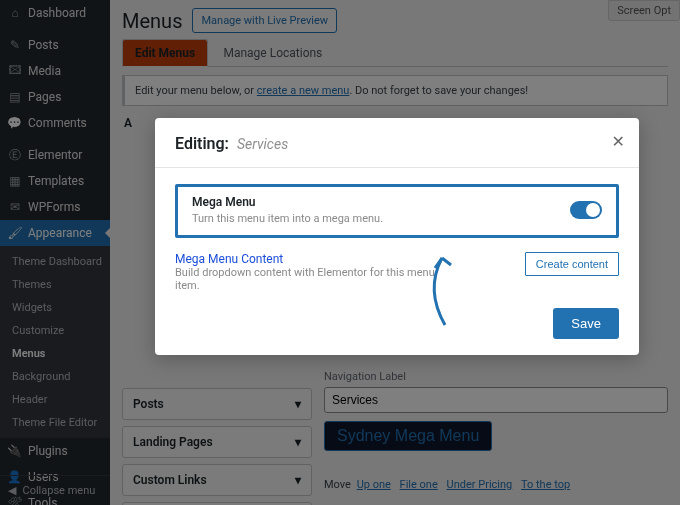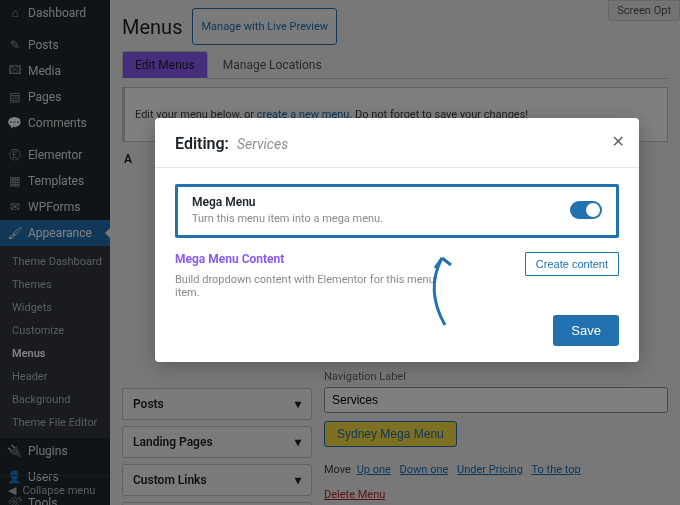--- a/index.html
+++ b/index.html
@@ -23,39 +23,39 @@
   .sub-item.current { color:#fff; font-weight:600;}
   .collapse { position:absolute; bottom:0; left:0; right:0; display:flex; align-items:center;
     gap:6px; padding:8px; color:#b4b9be; border-top:1px solid #32373c; font-size:11px; cursor:pointer;}
   
   .main { position:absolute; left:110px; top:0; right:0; height:505px; padding:0 12px; overflow:hidden;}
   .scrn-opt { position:absolute; top:0; right:0; background:#e6e6e6; border:1px solid #ccc;
     border-radius:0 0 3px 3px; padding:3px 8px; font-size:11px; color:#555; cursor:pointer;}
   .h1 { font-size:20px; font-weight:400; color:#1d2327; padding:8px 0 6px 0; display:flex;
     align-items:center; gap:10px;}
   .prev-btn { font-size:11px; color:#2271b1; border:1px solid #2271b1; background:#f6f7f7;
-    padding:11px 8px; border-radius:3px; cursor:pointer;}
+    padding:5px 8px; border-radius:3px; cursor:pointer;}
   .tabs { border-bottom:1px solid #c3c4c7; margin-bottom:8px;}
   .tab { display:inline-block; padding:6px 12px; font-size:12px; color:#50575e; cursor:pointer;}
-  .tab.active { border:1px solid #c3c4c7; border-bottom:1px solid #f0f0f1; background:#8b5cf6;
-    font-weight:400; color:#1d2327; margin-bottom:-1px; border-radius:3px 3px 0 0;}
+  .tab.active { border:1px solid #c3c4c7; border-bottom:1px solid #f0f0f1; background:#c2410c;
+    font-weight:700; color:#1d2327; margin-bottom:-1px; border-radius:3px 3px 0 0;}
   .notice { background:#fff; border:1px solid #c3c4c7; border-left:3px solid #c3c4c7;
-    padding:20px 10px; font-size:11px; color:#3c434a; margin-bottom:10px;}
+    padding:8px 10px; font-size:11px; color:#3c434a; margin-bottom:10px;}
   .notice a { color:#2271b1; text-decoration:underline; cursor:pointer;}
   .cols { display:flex; gap:12px;}
   .left-col { width:190px;}
   .right-col { flex:1;}
   .accordion { background:#f6f7f7; border:1px solid #c3c4c7; border-radius:3px;
     display:flex; justify-content:space-between; align-items:center; padding:8px 10px;
     font-size:12px; font-weight:600; color:#1d2327; margin-bottom:6px; cursor:pointer;}
   .field-lbl { font-size:11px; color:#646970; margin:2px 0 4px 0;}
   .text-in { width:100%; border:1px solid #8c8f94; border-radius:3px; padding:5px 7px;
     font-size:12px; background:#fff; margin-bottom:8px;}
-  .outl-btn { border:1px solid #2271b1; color:#2271b1; background:#fde047; padding:5px 12px;
-    border-radius:3px; font-size:12px; cursor:pointer; margin-bottom:16px;}
+  .outl-btn { border:1px solid #2271b1; color:#2271b1; background:#0f172a; padding:5px 12px;
+    border-radius:3px; font-size:16px; cursor:pointer; margin-bottom:27px;}
   .move-row { font-size:11px; color:#3c434a; margin-bottom:10px;}
   .move-row a { color:#2271b1; text-decoration:underline; margin:0 3px; cursor:pointer;}
   .delete-link { color:#b32d2e; text-decoration:underline; font-size:11px; cursor:pointer;}
   
   .overlay { position:absolute; inset:0; background:rgba(0,0,0,0.5);}
   .modal { position:absolute; left:155px; top:118px; width:484px; background:#fff;
     border-radius:4px; box-shadow:0 4px 20px rgba(0,0,0,.25);}
   .modal-head { display:flex; align-items:baseline; gap:8px; padding:16px 20px 14px;}
   .modal-head-t { font-size:16px; font-weight:600; color:#1d2327;}
   .modal-head-s { font-size:14px; font-style:italic; color:#8f8f8f;}
@@ -65,21 +65,21 @@
   .modal-body { padding:16px 20px 6px;}
   .box-hi { border:3px solid #2271b1; border-radius:2px; padding:8px 14px 10px;
     display:flex; align-items:center; justify-content:space-between; margin-bottom:14px;}
   .box-hi .info .t { font-size:12px; font-weight:600; color:#1d2327; margin-bottom:3px;}
   .box-hi .info .d, .row .info .d { font-size:11px; color:#8a8a8a; max-width:270px;}
   .toggle { width:32px; height:18px; background:#2271b1; border-radius:10px; position:relative;
     cursor:pointer;}
   .toggle::after { content:""; position:absolute; right:2px; top:2px; width:14px; height:14px;
     background:#fff; border-radius:50%;}
   .row { display:flex; justify-content:space-between; align-items:flex-start;}
-  .row .info .t { font-size:12px; font-weight:700; color:#8b5cf6; margin-bottom:7px;}
+  .row .info .t { font-size:12px; font-weight:400; color:#1d4ed8; margin-bottom:0;}
   .content-btn { border:1px solid #2271b1; color:#2271b1; background:#fff; padding:5px 10px;
     border-radius:1px; font-size:11px; cursor:pointer;}
   .modal-foot { padding:10px 20px 16px; text-align:right;}
   .save-btn { background:#2271b1; color:#fff; border:none; padding:8px 18px;
     border-radius:3px; font-size:13px; cursor:pointer;}
   .arrow { position:absolute; left:410px; top:250px; pointer-events:none;}
   .a-hidden { font-weight:600; color:#1d2327; font-size:12px;}
 </style>
 </head>
 <body>
@@ -122,22 +122,22 @@
   <div class="side-item active">
       <span class="side-icon">🖌</span>
       <span>Appearance</span>
     </div>
   <div class="sub-items">
     <div class="sub-item">Theme Dashboard</div>
     <div class="sub-item">Themes</div>
     <div class="sub-item">Widgets</div>
     <div class="sub-item">Customize</div>
     <div class="sub-item current">Menus</div>
+    <div class="sub-item">Background</div>
     <div class="sub-item">Header</div>
-    <div class="sub-item">Background</div>
     <div class="sub-item">Theme File Editor</div>
   </div>
   <div class="side-item">
       <span class="side-icon">🔌</span>
       <span>Plugins</span>
     </div>
   <div class="side-item">
       <span class="side-icon">👤</span>
       <span>Users</span>
     </div>
@@ -184,21 +184,21 @@
         </div>
       <div class="accordion"></div>
     </div>
     <div class="right-col" style="margin-top:-20px;">
       <div class="field-lbl">Navigation Label</div>
       <input class="text-in" value="Services" style="">
       <button class="outl-btn">Sydney Mega Menu</button>
       <div class="move-row">
         <span>Move</span>
         <a>Up one</a>
-        <a>Down one</a>
+        <a>File one</a>
         <a>Under Pricing</a>
         <a>To the top</a>
       </div>
       <a class="delete-link">Delete Menu</a>
     </div>
   </div>
 </div>
 
 <div class="overlay"></div>
 <div class="modal">

